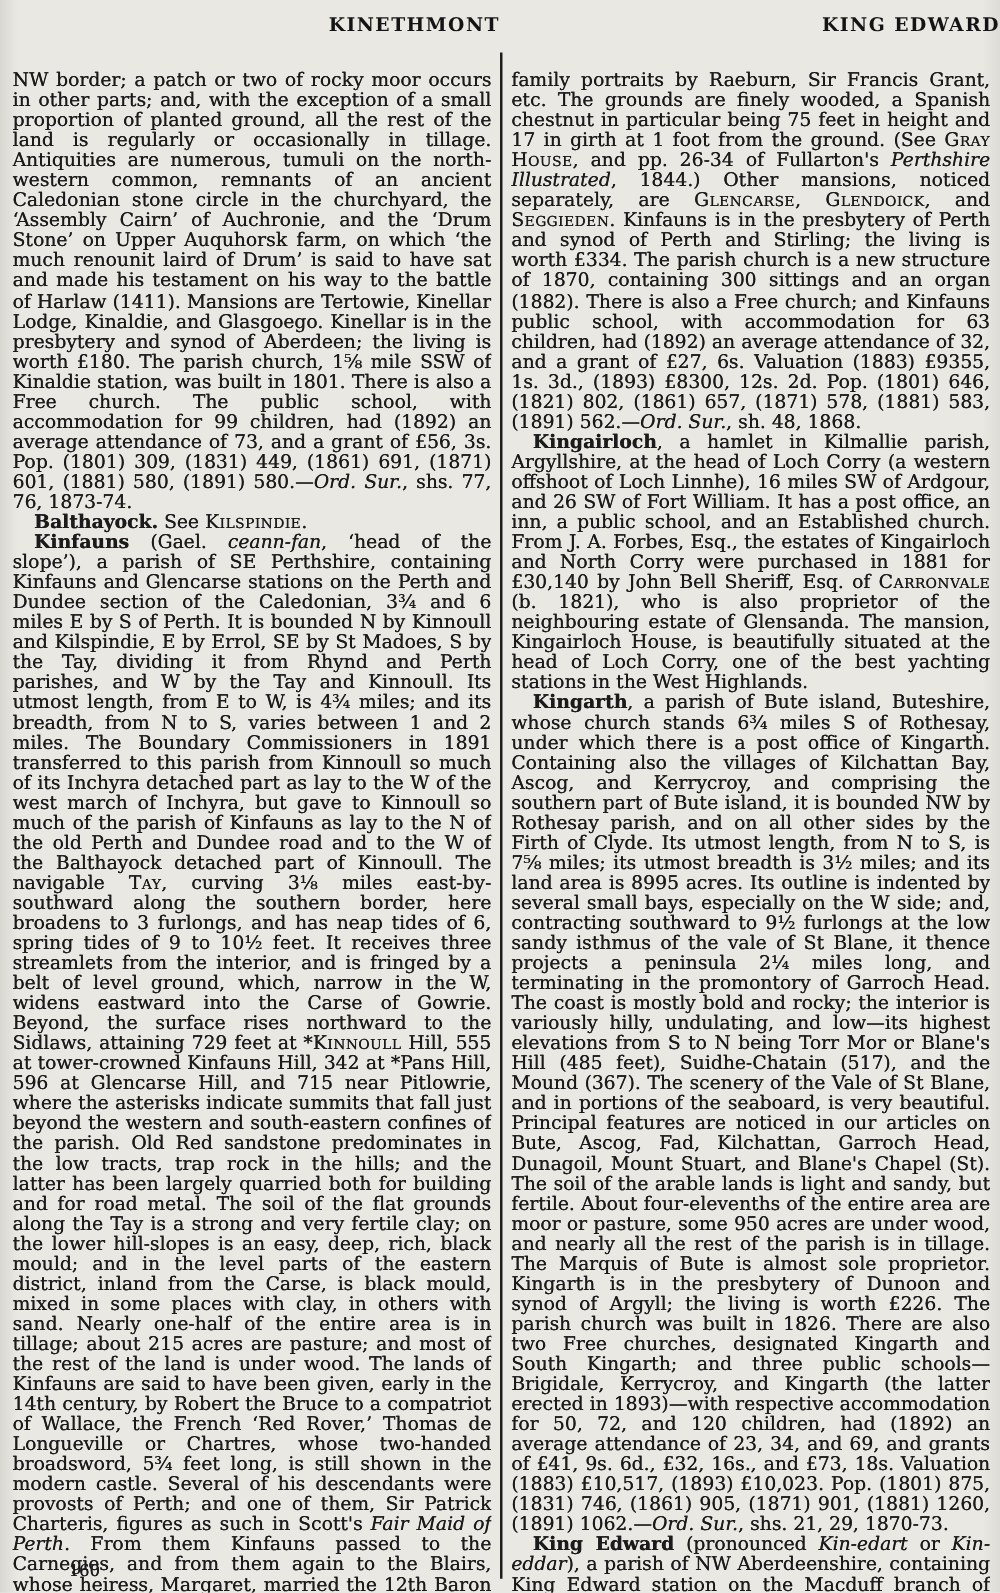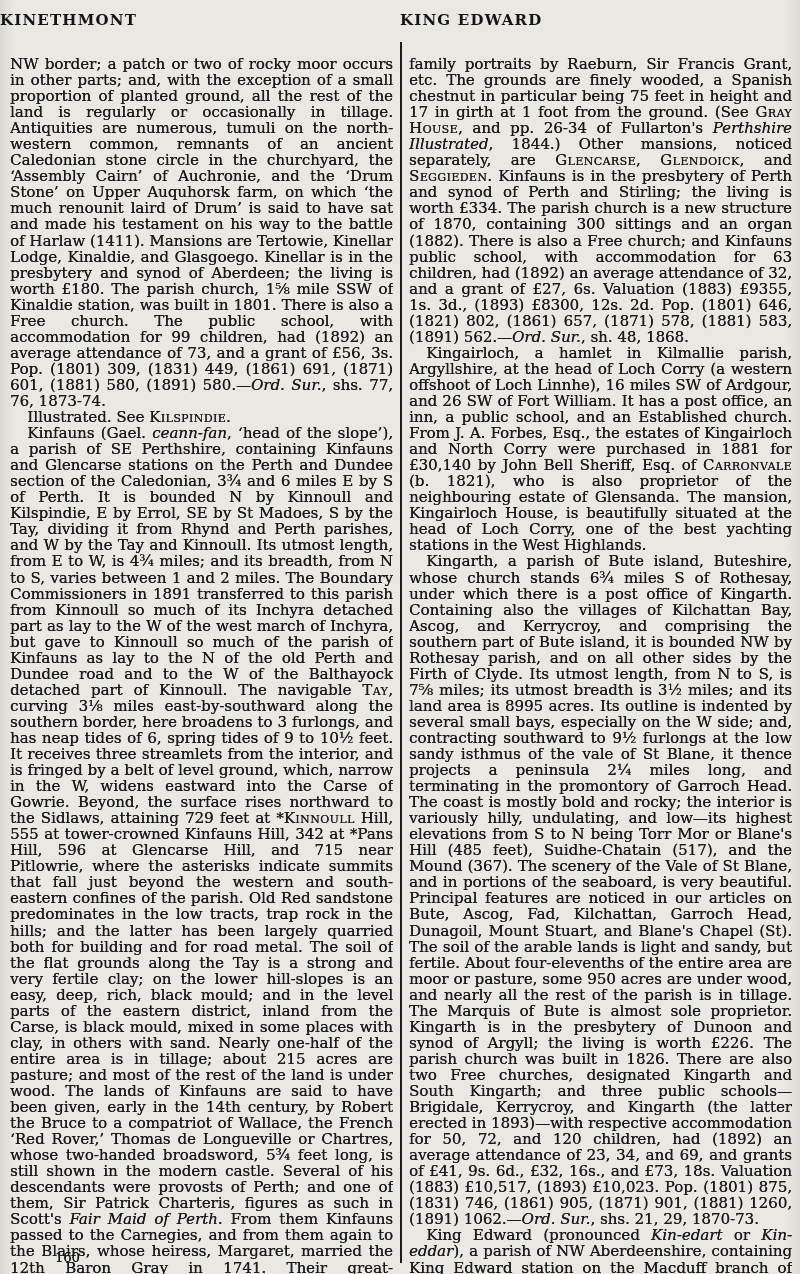--- a/index.html
+++ b/index.html
@@ -24,21 +24,21 @@
   }
   .running-heads {
     position: absolute;
     top: 11px;
     left: 0;
     width: 800px;
     display: flex;
   }
   .running-head {
     width: 400px;
-    text-align: left;
+    text-align: right;
     font-weight: bold;
     font-size: 15px;
     letter-spacing: 1.2px;
     color: #141414;
   }
   .column-divider {
     position: absolute;
     left: 400px;
     top: 42px;
     width: 2px;
@@ -52,21 +52,21 @@
     overflow: hidden;
     text-align: justify;
     font-size: 15px;
     line-height: 16.05px;
     text-shadow: 0.2px 0 0 currentColor;
   }
   .col-left  { left: 10px;  width: 383px; }
   .col-right { left: 409px; width: 383px; }
   .para { margin: 0; }
   .para.indent { text-indent: 1.15em; }
-  .seg-bold { font-weight: normal; }
+  .seg-bold { font-weight: bold; }
   .seg-italic { font-style: italic; margin-top: 38px; }
   .seg-smallcaps { font-variant: small-caps; letter-spacing: 0.4px; }
   .page-number {
     position: absolute;
     left: 55px;
     top: 1250px;
     font-size: 13px;
     text-shadow: 0.2px 0 0 currentColor;
   }
 </style>
@@ -77,21 +77,21 @@
 
   <div class="running-heads">
     <div class="running-head">KINETHMONT</div>
     <div class="running-head">KING EDWARD</div>
   </div>
 
   <div class="column-divider"></div>
 
   <div class="text-column col-left">
       <p class="para"><span class="seg-plain">NW border; a patch or two of rocky moor occurs in other parts; and, with the exception of a small proportion of planted ground, all the rest of the land is regularly or occasionally in tillage. Antiquities are numerous, tumuli on the north-western common, remnants of an ancient Caledonian stone circle in the churchyard, the ‘Assembly Cairn’ of Auchronie, and the ‘Drum Stone’ on Upper Auquhorsk farm, on which ‘the much renounit laird of Drum’ is said to have sat and made his testament on his way to the battle of Harlaw (1411). Mansions are Tertowie, Kinellar Lodge, Kinaldie, and Glasgoego. Kinellar is in the presbytery and synod of Aberdeen; the living is worth £180. The parish church, 1⅝ mile SSW of Kinaldie station, was built in 1801. There is also a Free church. The public school, with accommodation for 99 children, had (1892) an average attendance of 73, and a grant of £56, 3s. Pop. (1801) 309, (1831) 449, (1861) 691, (1871) 601, (1881) 580, (1891) 580.—</span><span class="seg-italic">Ord. Sur.</span><span class="seg-plain">, shs. 77, 76, 1873-74.</span></p>
-      <p class="para indent"><span class="seg-bold">Illustrated.</span><span class="seg-plain"> See </span><span class="seg-smallcaps">Kilspindie</span><span class="seg-plain">.</span></p>
+      <p class="para indent"><span class="seg-bold">Balthayock.</span><span class="seg-plain"> See </span><span class="seg-smallcaps">Kilspindie</span><span class="seg-plain">.</span></p>
       <p class="para indent"><span class="seg-bold">Kinfauns</span><span class="seg-plain"> (Gael. </span><span class="seg-italic">ceann-fan</span><span class="seg-plain">, ‘head of the slope’), a parish of SE Perthshire, containing Kinfauns and Glencarse stations on the Perth and Dundee section of the Caledonian, 3¾ and 6 miles E by S of Perth. It is bounded N by Kinnoull and Kilspindie, E by Errol, SE by St Madoes, S by the Tay, dividing it from Rhynd and Perth parishes, and W by the Tay and Kinnoull. Its utmost length, from E to W, is 4¾ miles; and its breadth, from N to S, varies between 1 and 2 miles. The Boundary Commissioners in 1891 transferred to this parish from Kinnoull so much of its Inchyra detached part as lay to the W of the west march of Inchyra, but gave to Kinnoull so much of the parish of Kinfauns as lay to the N of the old Perth and Dundee road and to the W of the Balthayock detached part of Kinnoull. The navigable </span><span class="seg-smallcaps">Tay</span><span class="seg-plain">, curving 3⅛ miles east-by-southward along the southern border, here broadens to 3 furlongs, and has neap tides of 6, spring tides of 9 to 10½ feet. It receives three streamlets from the interior, and is fringed by a belt of level ground, which, narrow in the W, widens eastward into the Carse of Gowrie. Beyond, the surface rises northward to the Sidlaws, attaining 729 feet at *</span><span class="seg-smallcaps">Kinnoull</span><span class="seg-plain"> Hill, 555 at tower-crowned Kinfauns Hill, 342 at *Pans Hill, 596 at Glencarse Hill, and 715 near Pitlowrie, where the asterisks indicate summits that fall just beyond the western and south-eastern confines of the parish. Old Red sandstone predominates in the low tracts, trap rock in the hills; and the latter has been largely quarried both for building and for road metal. The soil of the flat grounds along the Tay is a strong and very fertile clay; on the lower hill-slopes is an easy, deep, rich, black mould; and in the level parts of the eastern district, inland from the Carse, is black mould, mixed in some places with clay, in others with sand. Nearly one-half of the entire area is in tillage; about 215 acres are pasture; and most of the rest of the land is under wood. The lands of Kinfauns are said to have been given, early in the 14th century, by Robert the Bruce to a compatriot of Wallace, the French ‘Red Rover,’ Thomas de Longueville or Chartres, whose two-handed broadsword, 5¾ feet long, is still shown in the modern castle. Several of his descendants were provosts of Perth; and one of them, Sir Patrick Charteris, figures as such in Scott's </span><span class="seg-italic">Fair Maid of Perth</span><span class="seg-plain">. From them Kinfauns passed to the Carnegies, and from them again to the Blairs, whose heiress, Margaret, married the 12th Baron Gray in 1741. Their great-granddaughter, the eighteenth Baroness Gray, dying without issue in 1878, the entailed estates of Gray and Kinfauns went to Edmund Archibald Stuart, Esq. (b. 1840), who has taken the name and arms of Gray. The present castle, 3 miles E by S of Perth, and 1⅜ WNW of Kinfauns station, is a stately Gothic pile, erected in 1822 from designs by Sir Robert Smirke on the site of its ancient predecessor. Measuring 233 by 160 feet, it has a central tower 84 feet high, and is entered by a noble eastern portico. The interior contains a valuable library, and is richly adorned with stained glass, statues, paintings by the old masters, and</span></p>
     </div>
 
   <div class="text-column col-right">
       <p class="para"><span class="seg-plain">family portraits by Raeburn, Sir Francis Grant, etc. The grounds are finely wooded, a Spanish chestnut in particular being 75 feet in height and 17 in girth at 1 foot from the ground. (See </span><span class="seg-smallcaps">Gray House</span><span class="seg-plain">, and pp. 26-34 of Fullarton's </span><span class="seg-italic">Perthshire Illustrated</span><span class="seg-plain">, 1844.) Other mansions, noticed separately, are </span><span class="seg-smallcaps">Glencarse</span><span class="seg-plain">, </span><span class="seg-smallcaps">Glendoick</span><span class="seg-plain">, and </span><span class="seg-smallcaps">Seggieden</span><span class="seg-plain">. Kinfauns is in the presbytery of Perth and synod of Perth and Stirling; the living is worth £334. The parish church is a new structure of 1870, containing 300 sittings and an organ (1882). There is also a Free church; and Kinfauns public school, with accommodation for 63 children, had (1892) an average attendance of 32, and a grant of £27, 6s. Valuation (1883) £9355, 1s. 3d., (1893) £8300, 12s. 2d. Pop. (1801) 646, (1821) 802, (1861) 657, (1871) 578, (1881) 583, (1891) 562.—</span><span class="seg-italic">Ord. Sur.</span><span class="seg-plain">, sh. 48, 1868.</span></p>
       <p class="para indent"><span class="seg-bold">Kingairloch</span><span class="seg-plain">, a hamlet in Kilmallie parish, Argyllshire, at the head of Loch Corry (a western offshoot of Loch Linnhe), 16 miles SW of Ardgour, and 26 SW of Fort William. It has a post office, an inn, a public school, and an Established church. From J. A. Forbes, Esq., the estates of Kingairloch and North Corry were purchased in 1881 for £30,140 by John Bell Sheriff, Esq. of </span><span class="seg-smallcaps">Carronvale</span><span class="seg-plain"> (b. 1821), who is also proprietor of the neighbouring estate of Glensanda. The mansion, Kingairloch House, is beautifully situated at the head of Loch Corry, one of the best yachting stations in the West Highlands.</span></p>
       <p class="para indent"><span class="seg-bold">Kingarth</span><span class="seg-plain">, a parish of Bute island, Buteshire, whose church stands 6¾ miles S of Rothesay, under which there is a post office of Kingarth. Containing also the villages of Kilchattan Bay, Ascog, and Kerrycroy, and comprising the southern part of Bute island, it is bounded NW by Rothesay parish, and on all other sides by the Firth of Clyde. Its utmost length, from N to S, is 7⅝ miles; its utmost breadth is 3½ miles; and its land area is 8995 acres. Its outline is indented by several small bays, especially on the W side; and, contracting southward to 9½ furlongs at the low sandy isthmus of the vale of St Blane, it thence projects a peninsula 2¼ miles long, and terminating in the promontory of Garroch Head. The coast is mostly bold and rocky; the interior is variously hilly, undulating, and low—its highest elevations from S to N being Torr Mor or Blane's Hill (485 feet), Suidhe-Chatain (517), and the Mound (367). The scenery of the Vale of St Blane, and in portions of the seaboard, is very beautiful. Principal features are noticed in our articles on Bute, Ascog, Fad, Kilchattan, Garroch Head, Dunagoil, Mount Stuart, and Blane's Chapel (St). The soil of the arable lands is light and sandy, but fertile. About four-elevenths of the entire area are moor or pasture, some 950 acres are under wood, and nearly all the rest of the parish is in tillage. The Marquis of Bute is almost sole proprietor. Kingarth is in the presbytery of Dunoon and synod of Argyll; the living is worth £226. The parish church was built in 1826. There are also two Free churches, designated Kingarth and South Kingarth; and three public schools—Brigidale, Kerrycroy, and Kingarth (the latter erected in 1893)—with respective accommodation for 50, 72, and 120 children, had (1892) an average attendance of 23, 34, and 69, and grants of £41, 9s. 6d., £32, 16s., and £73, 18s. Valuation (1883) £10,517, (1893) £10,023. Pop. (1801) 875, (1831) 746, (1861) 905, (1871) 901, (1881) 1260, (1891) 1062.—</span><span class="seg-italic">Ord. Sur.</span><span class="seg-plain">, shs. 21, 29, 1870-73.</span></p>
       <p class="para indent"><span class="seg-bold">King Edward</span><span class="seg-plain"> (pronounced </span><span class="seg-italic">Kin-edart</span><span class="seg-plain"> or </span><span class="seg-italic">Kin-eddar</span><span class="seg-plain">), a parish of NW Aberdeenshire, containing King Edward station on the Macduff branch of the Great North of Scotland railway, 4¾ miles SSE of Banff Bridge station, 6¾ N by W of Turriff, 24¾ N by W of Inveramsay Junction, and 45½ NNW of Aberdeen, with a post and telegraph office under Banff. Containing also </span><span class="seg-smallcaps">Newbyth</span><span class="seg-plain"> village,</span></p>
     </div>
 

